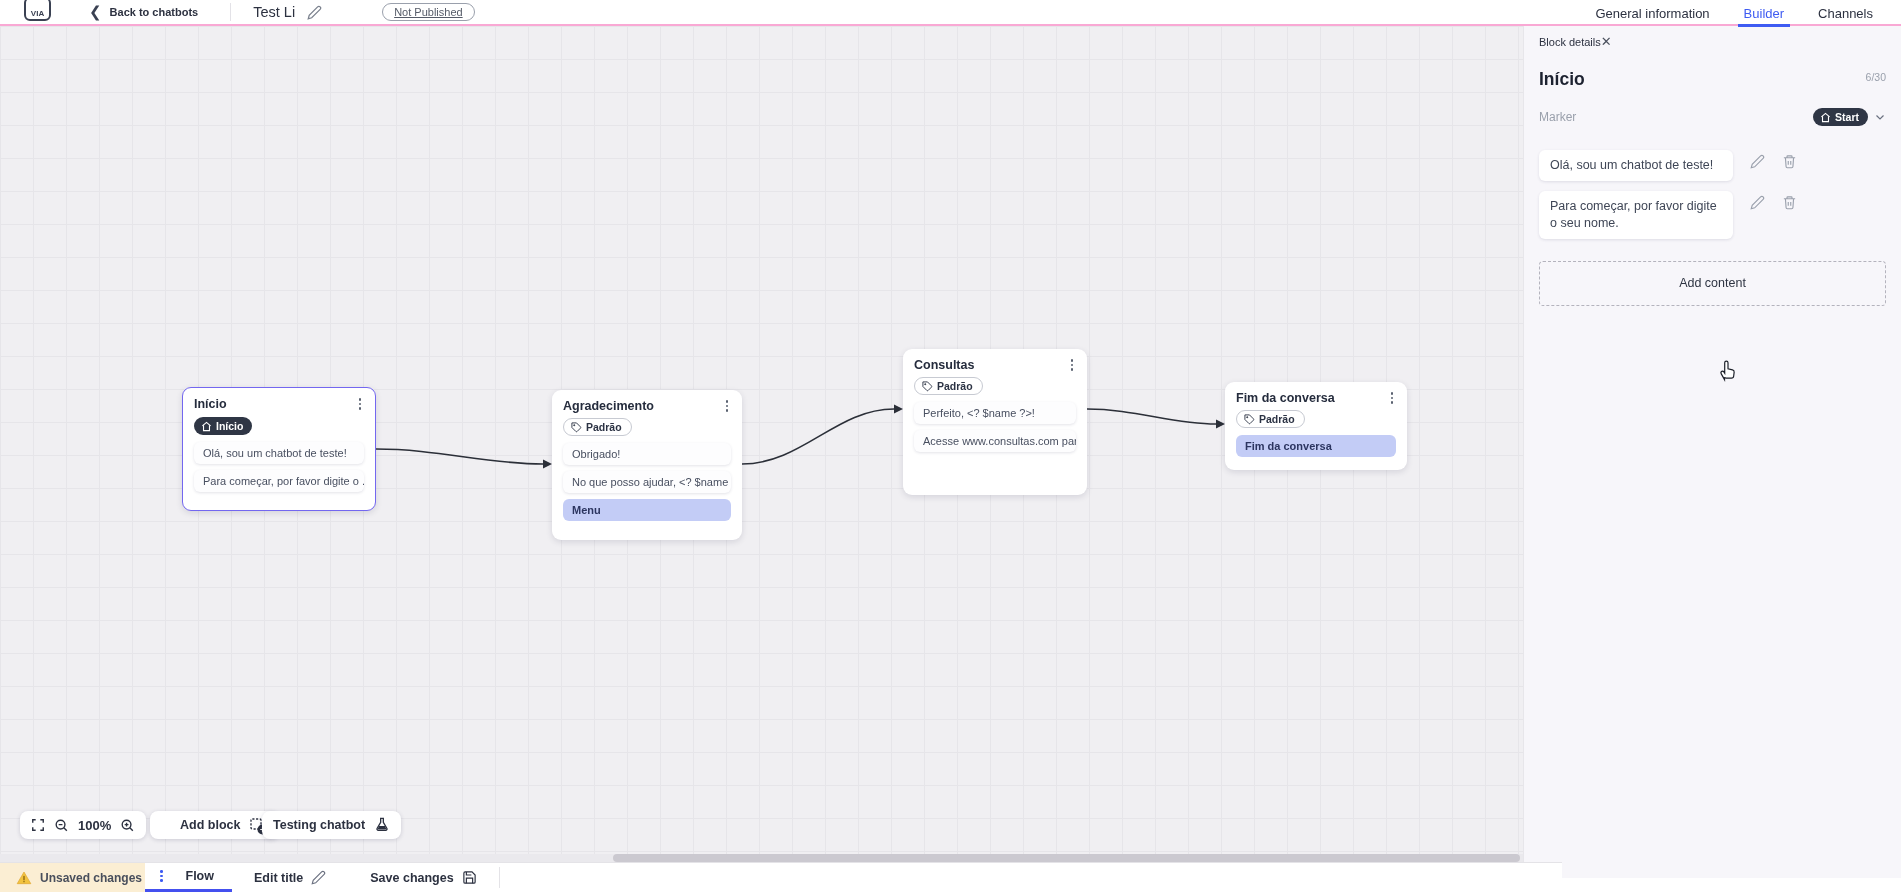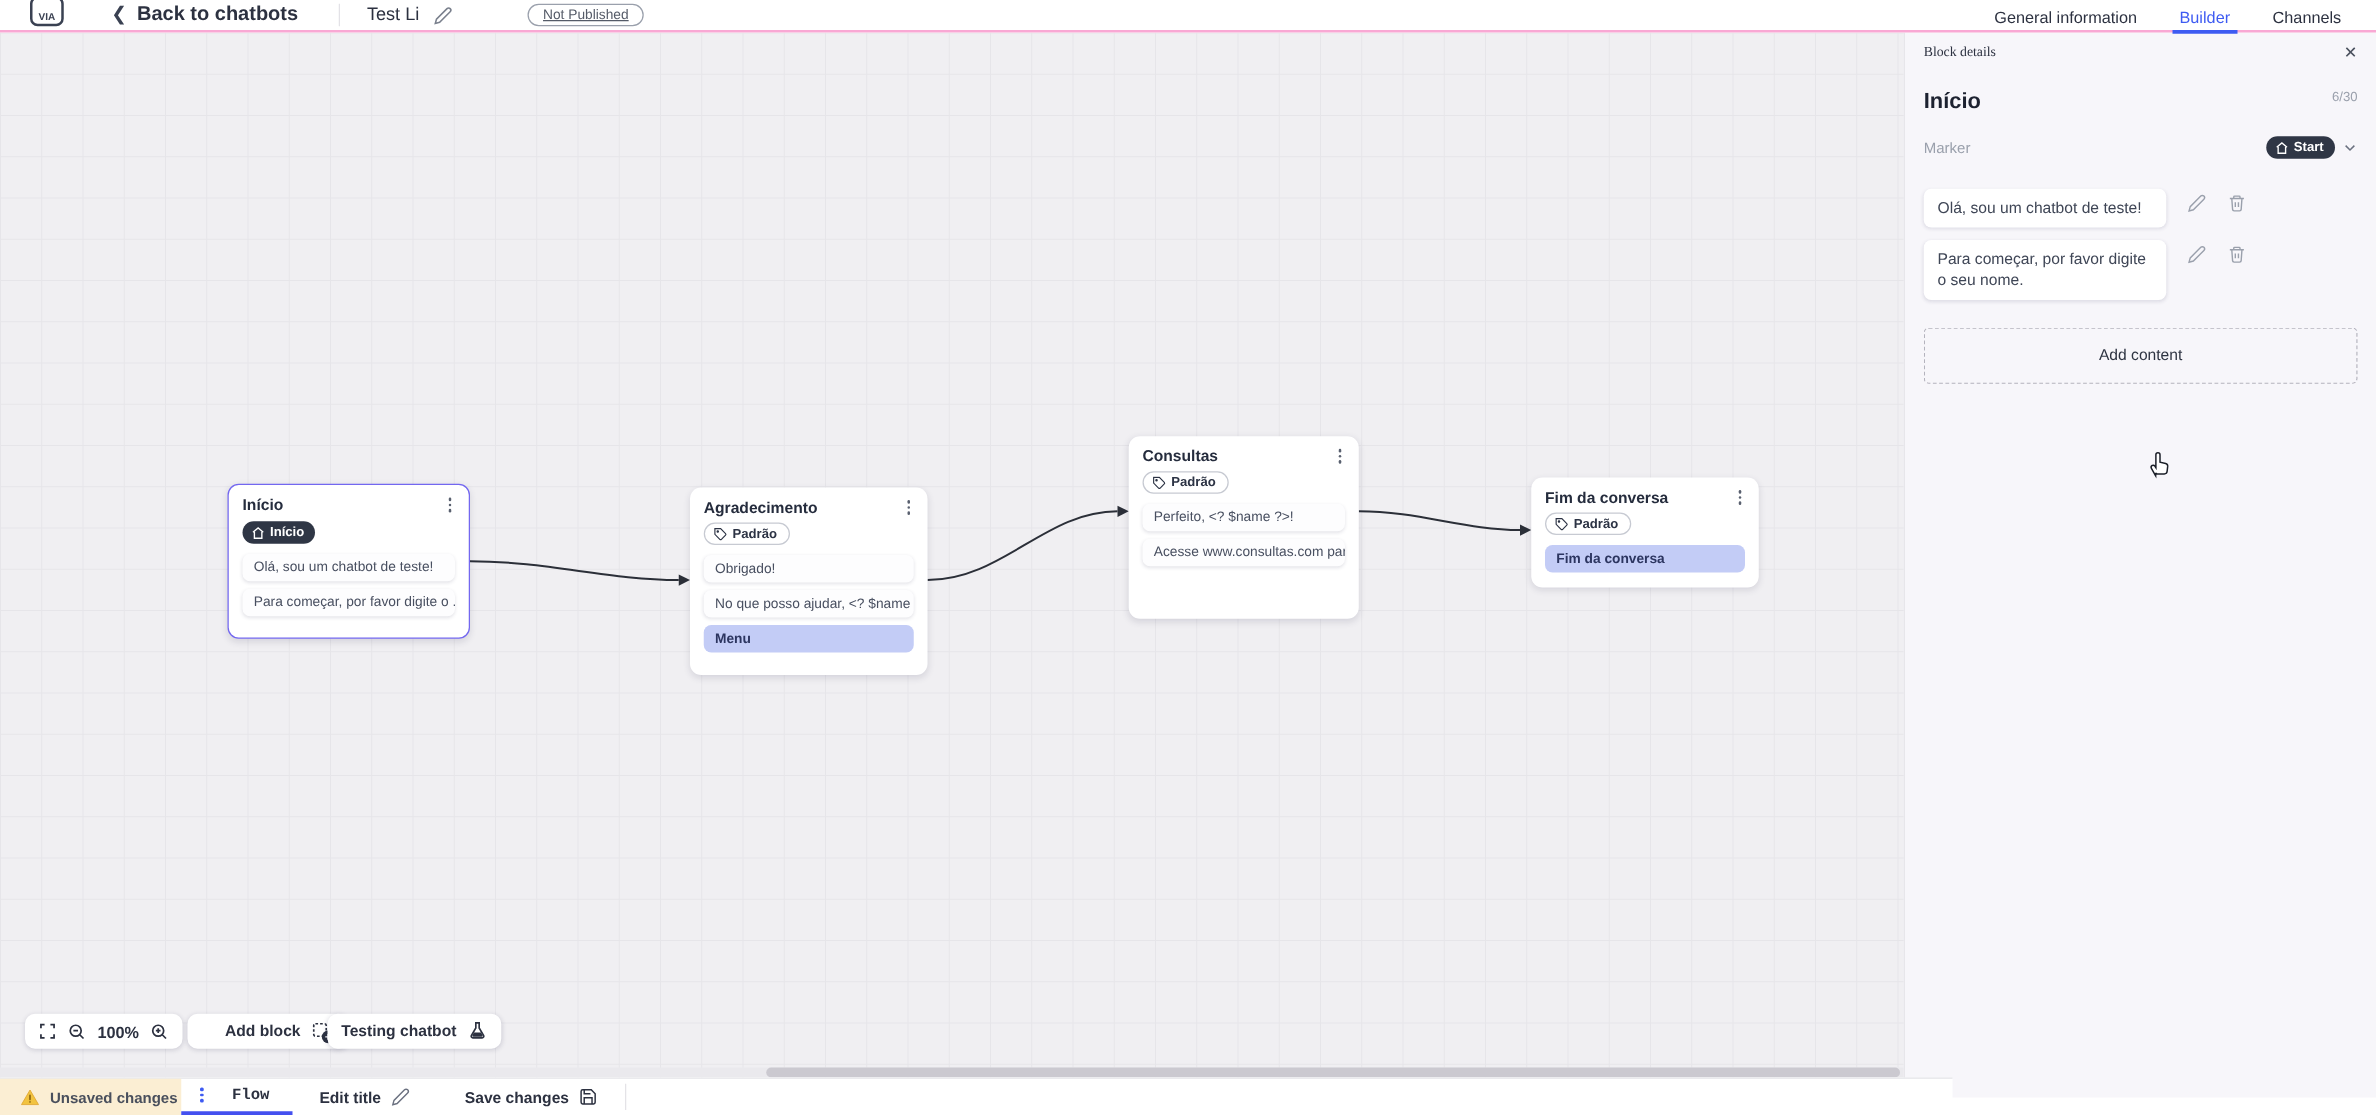--- a/index.html
+++ b/index.html
@@ -7,21 +7,21 @@
     font-family:"Liberation Sans", sans-serif; color:#232936; }
   .app { position:relative; width:1901px; height:892px; }
 
   
   .topbar { position:absolute; top:0; left:0; width:1901px; height:26px; background:#fff;
     border-bottom:2px solid #f9a8d4; display:flex; align-items:center; z-index:30; }
   .logo-box { width:27px; height:24px; border:2px solid #3a4152; border-radius:6px; margin:-6px 0 0 24px;
     display:flex; align-items:flex-end; justify-content:center; font-size:8px; font-weight:bold; color:#3a4152; letter-spacing:0; padding-bottom:1px;}
   .back-wrap { display:flex; align-items:center; gap:8px; margin-left:38px; cursor:pointer; }
   .chev-left { font-size:15px; color:#3a4152; line-height:1; margin-top:-2px;}
-  .back-label { font-size:16px; font-weight:bold; color:#2c3140; }
+  .back-label { font-size:11px; font-weight:bold; color:#2c3140; }
   .tb-divider { width:1px; height:18px; background:#e3e2e7; margin:0 22px 0 32px; }
   .bot-title { font-size:14.5px; color:#2c3140; }
   .tb-pencil { margin-left:12px; color:#7a808d; display:flex; }
   .status-pill { margin-left:60px; border:1px solid #9aa0ac; border-radius:11px; padding:2px 11px;
     font-size:11px; color:#555b68; background:#fff;text-decoration:underline; }
   .tb-tabs { position:absolute; right:26px; top:0; height:26px; display:flex; gap:30px; align-items:center; }
   .tb-tab { font-size:13px; color:#2c3140; height:26px; display:flex; align-items:center; cursor:pointer; position:relative; padding:0 2px; }
   .tb-tab.active { color:#3e5bf2; }
   .tb-tab.active::after { content:""; position:absolute; left:-4px; right:-4px; bottom:-1px; height:3px; background:#3e5bf2; }
 
@@ -55,21 +55,21 @@
   .zoom-pct { font-size:13px; }
   .icon { display:flex; align-items:center; }
 
   
   .hscroll-track { position:absolute; left:0; top:828px; width:1523px; height:8px; background:#eae9ed; }
   .hscroll-thumb { position:absolute; left:613px; top:0; width:907px; height:8px; background:#cbc9d0; border-radius:4px; }
 
   
   .drawer { position:absolute; top:26px; right:0; width:378px; height:852px; background:#f7f6fa;
     border-left:1px solid #e7e6ea; z-index:20; }
-  .drawer-head { display:flex; justify-content:space-between; align-items:center; padding:8px 15px 6px 15px;font-family:Liberation Serif, serif; }
+  .drawer-head { display:flex; align-items:center; padding:8px 15px 6px 15px; }
   .drawer-head-label { font-size:11px; color:#2c3140; }
   .close-x { font-size:13px; color:#4b515e; cursor:pointer; }
   .drawer-body { padding:14px 15px 0 15px; position:relative; }
   .blk-title-row { display:flex; justify-content:space-between; align-items:flex-start; }
   .blk-title { font-size:17.5px; font-weight:bold; color:#1d2230; }
   .blk-counter { font-size:10.5px; color:#9aa0ac; margin-top:2px; }
   .marker-row { display:flex; justify-content:space-between; align-items:center; margin-top:18px; }
   .marker-label { font-size:12px; color:#9aa0ac; }
   .marker-value { display:flex; align-items:center; gap:6px; cursor:pointer; }
   .start-pill { display:inline-flex; align-items:center; gap:4px; background:#2f3645; color:#fff;
@@ -90,21 +90,21 @@
   .row-icon { color:#9aa0ac; margin-top:4px; cursor:pointer; display:flex;}
   .add-content { margin-top:22px; border:1px dashed #b4b3bd; border-radius:4px; height:45px;
     display:flex; align-items:center; justify-content:center; font-size:12.5px; color:#2e3442; cursor:pointer; background:transparent; width:100%;}
   .cursor-icon { position:absolute; left:192px; top:302px; pointer-events:none; }
 
   
   .footer { position:absolute; left:0; bottom:0; width:1562px; height:30px; background:#fff;
     border-top:1px solid #e4e3e7; display:flex; align-items:stretch; z-index:40; font-size:12.5px; }
   .unsaved { width:145px; background:#fbeed3; display:flex; align-items:center; gap:8px; padding-left:16px;
     font-weight:bold; color:#494f5c; font-size:12px; }
-  .flow-tab { display:flex; align-items:center; gap:20px; padding:0 18px 0 12px; border-bottom:3px solid #4450ef; cursor:pointer;font-family:Liberation Mono, monospace; }
+  .flow-tab { display:flex; align-items:center; gap:20px; padding:0 18px 0 12px; border-bottom:3px solid #4450ef; cursor:pointer; }
   .flow-label { font-weight:bold; color:#2c3140; }
   .f-item { display:flex; align-items:center; gap:8px; padding:0 22px; color:#2c3140; font-weight:bold; cursor:pointer; }
   .f-div { width:1px; background:#e4e3e7; margin:4px 0; }
   svg.sicon { display:block; }
 </style>
 </head>
 <body>
 
 <div class="app">
 

